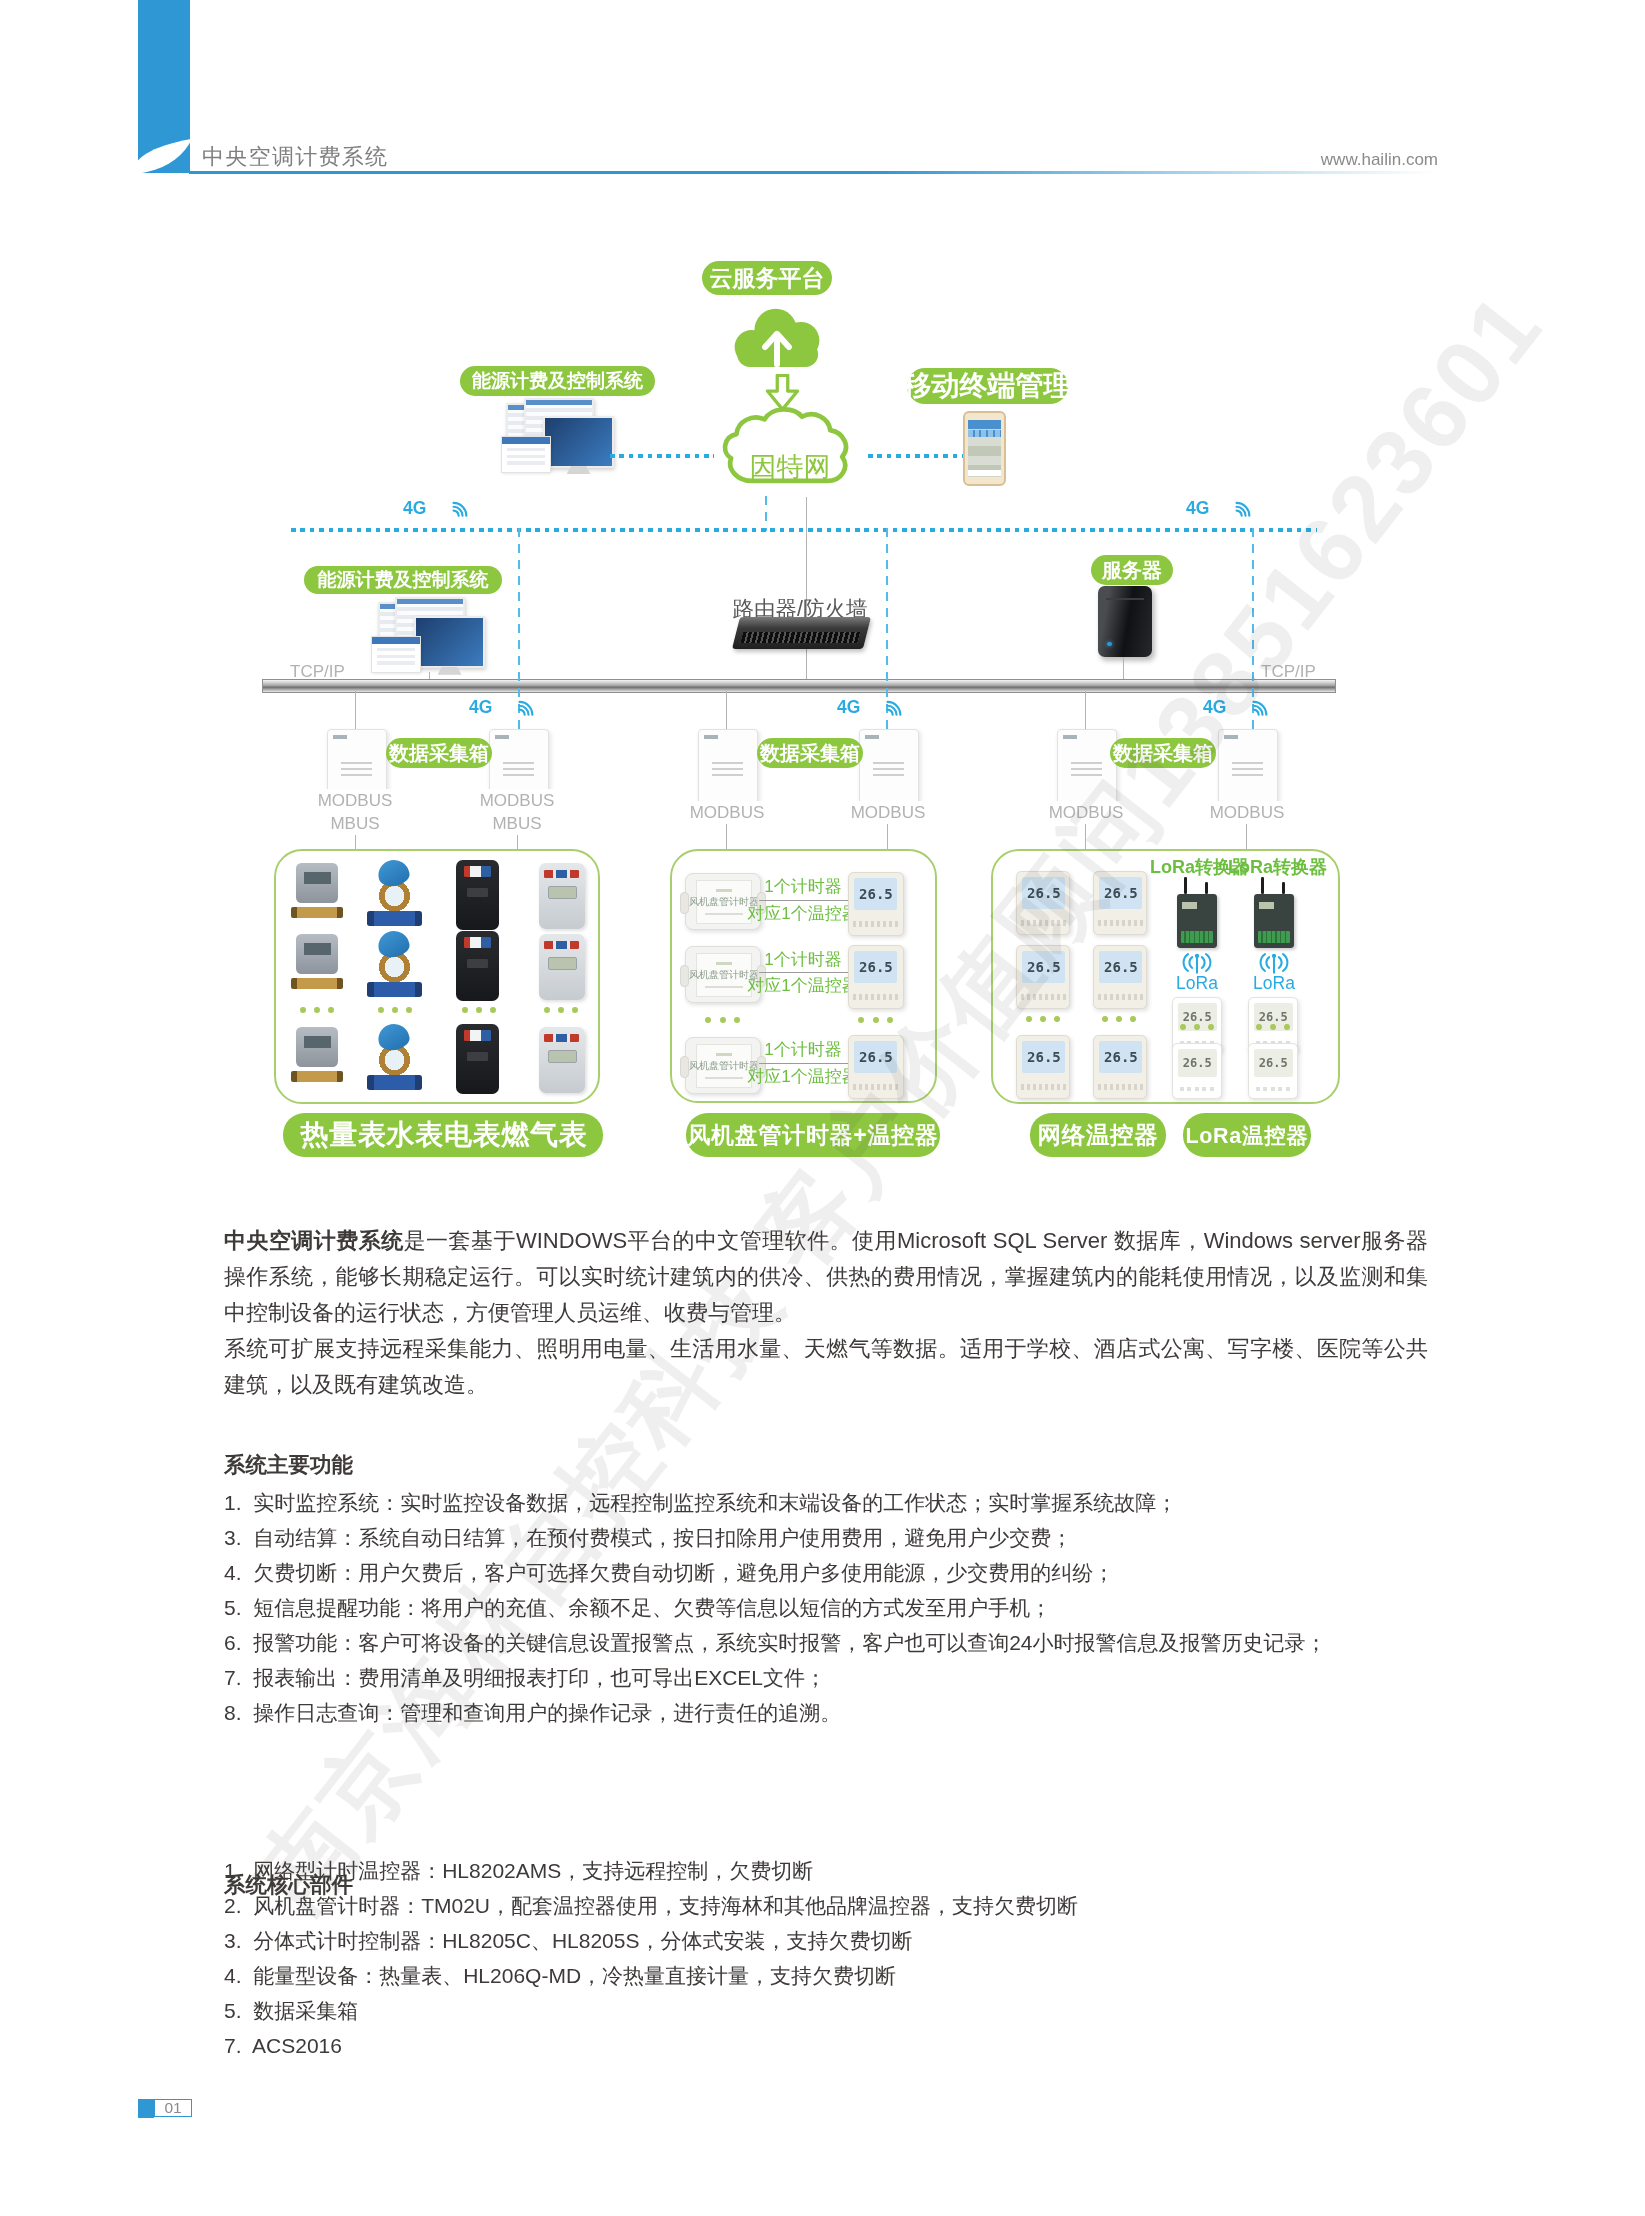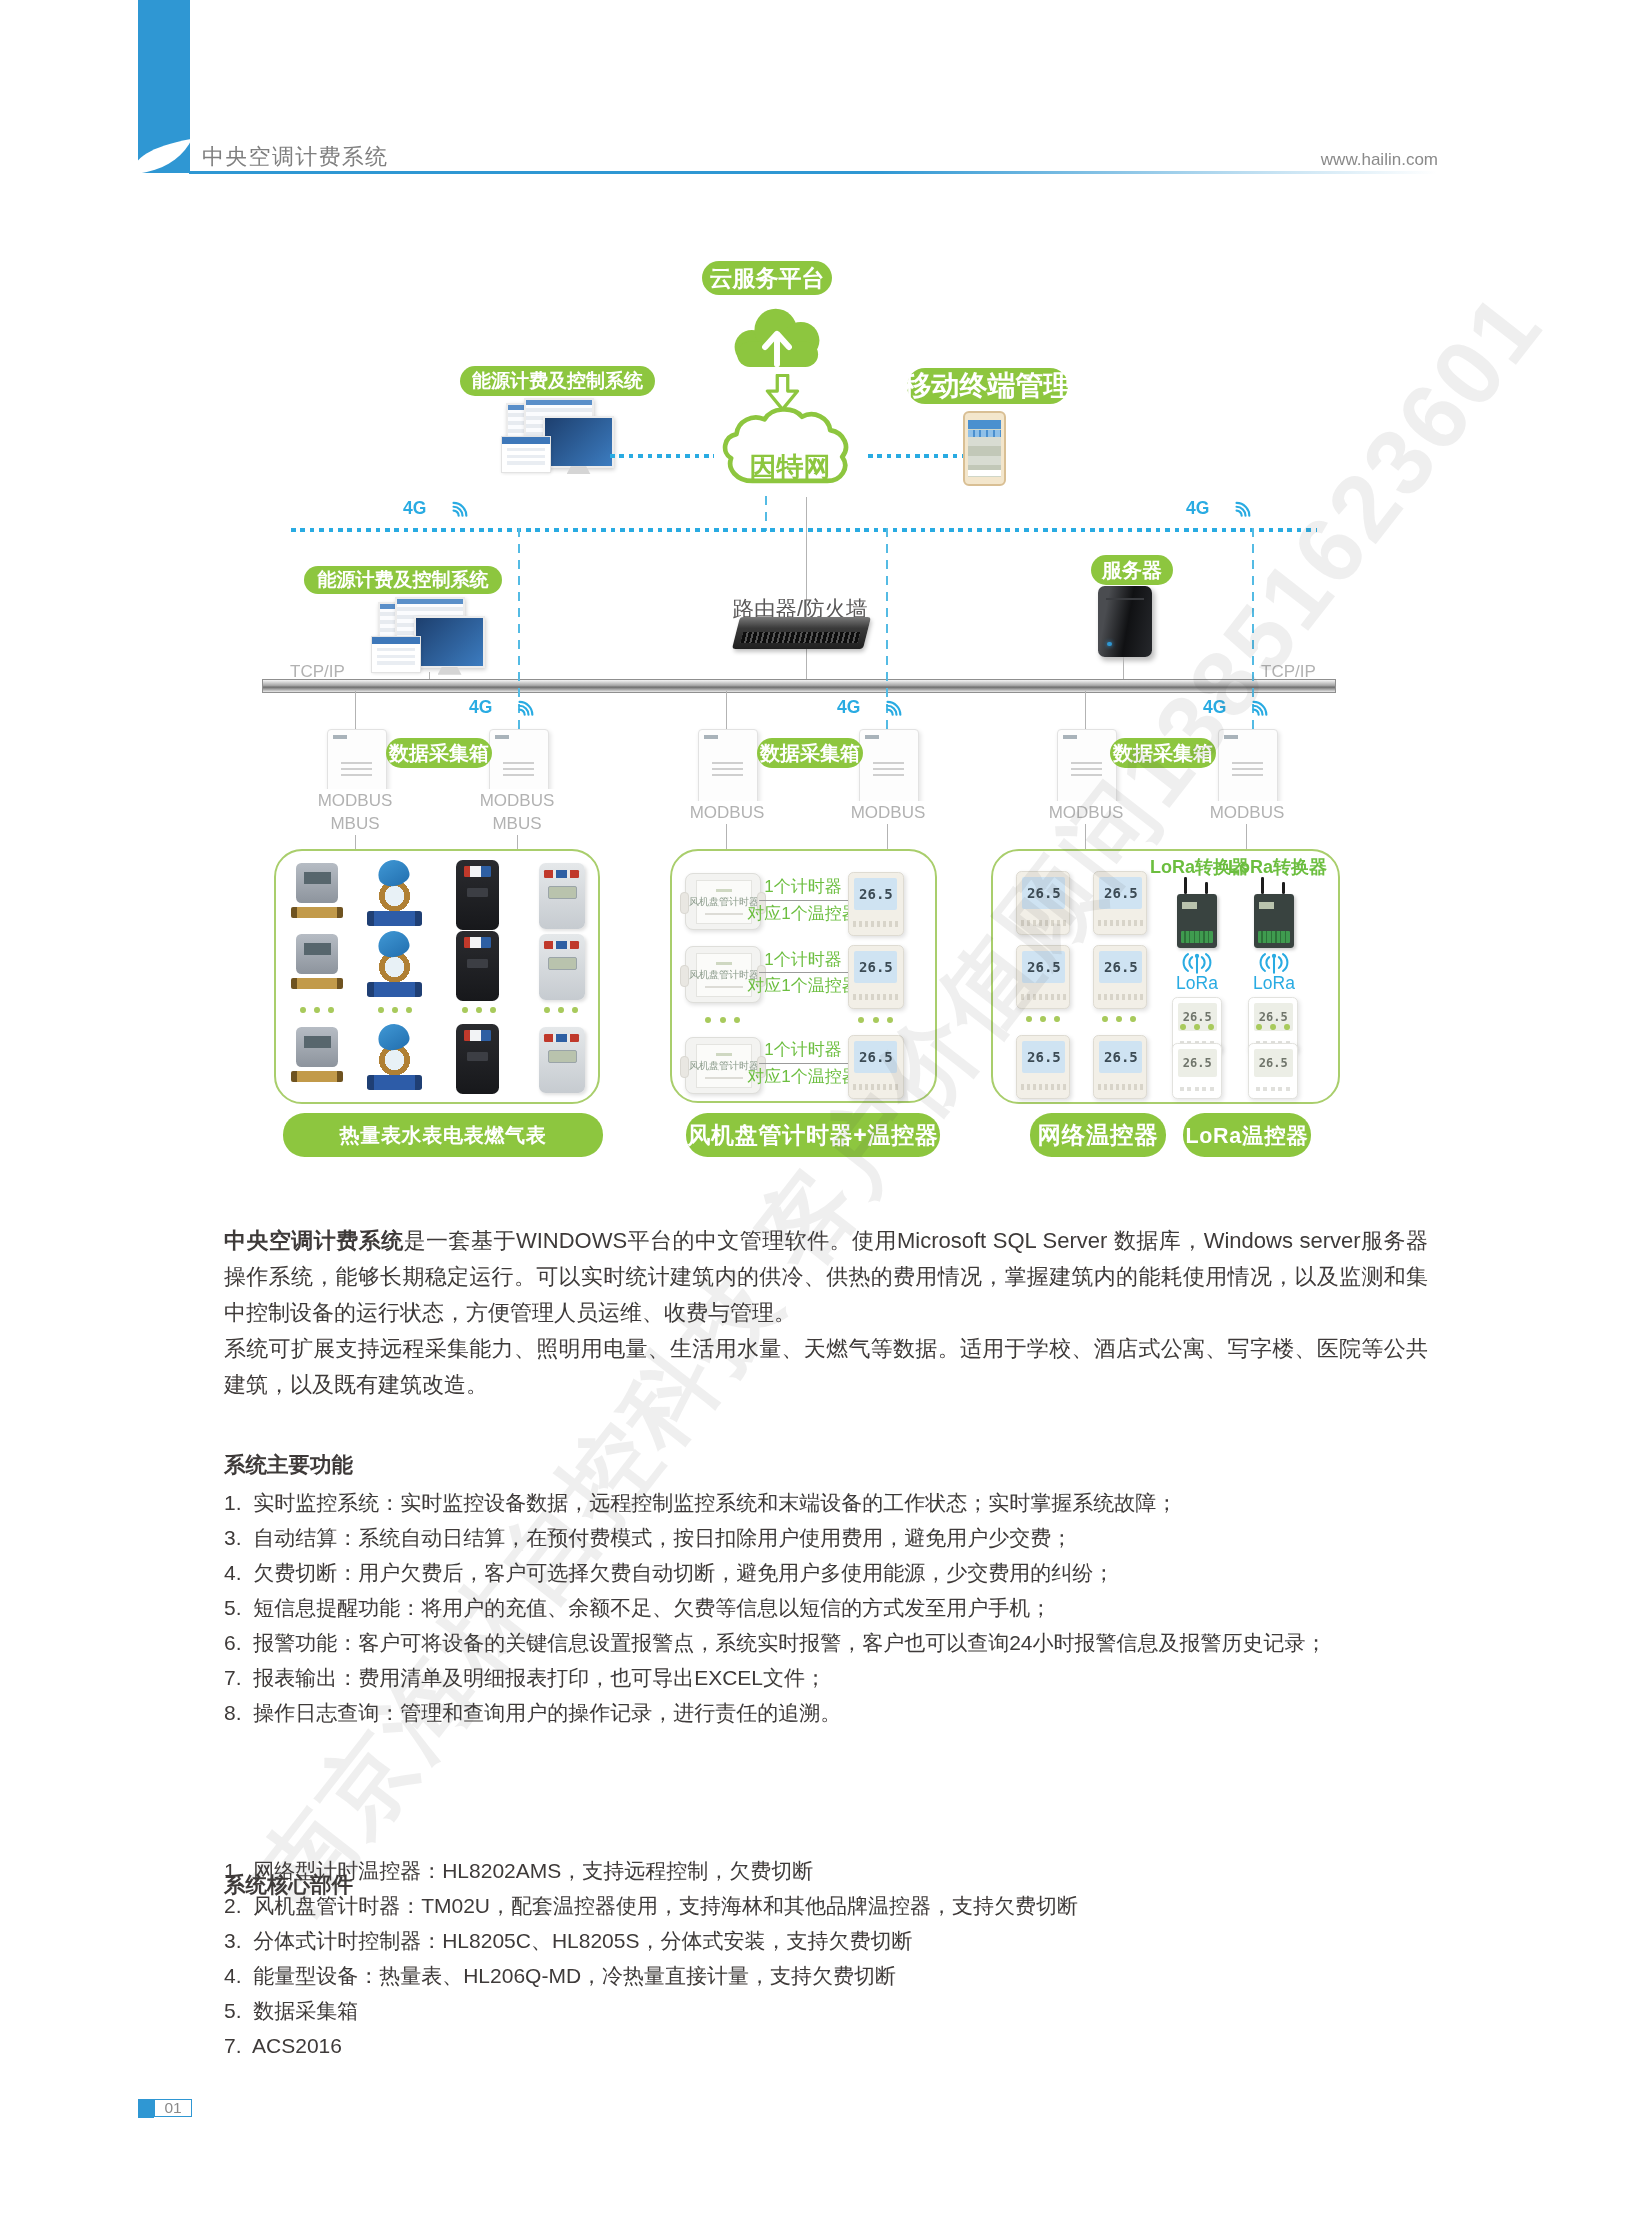--- a/index.html
+++ b/index.html
@@ -183,21 +183,21 @@
     </g>
   </svg>
 
   <svg class="abs" style="left:761px;top:374px;width:43px;height:38px;" viewBox="0 0 64 58">
     <polygon points="24,2 40,2 40,26 55,26 32,54 9,26 24,26" fill="#fff" stroke="#8dc63f" stroke-width="5" stroke-linejoin="round"></polygon>
   </svg>
 
   <svg class="abs" style="left:712px;top:402px;width:156px;height:95px;" viewBox="0 0 232 142">
     <path fill="#fff" stroke="#8dc63f" stroke-width="7" stroke-linejoin="round" d="M60 118 C36 118 22 100 28 84 C14 76 16 52 36 48 C38 28 60 18 78 26 C88 8 120 6 134 22 C152 12 174 24 176 42 C198 46 206 68 194 82 C206 98 192 118 172 118 Z"></path>
   </svg>
-  <div class="abs" style="left:712px;top:449px;width:156px;text-align:center;font-size:27px;color:#8dc63f;font-weight:bold;">因特网</div>
+  <div class="abs" style="left:712px;top:449px;width:156px;text-align:center;font-size:27px;color:#8dc63f;font-weight:normal;">因特网</div>
 
   <div class="pill" style="left:460px;top:366px;width:195px;height:30px;font-size:19px;">能源计费及控制系统</div>
 
   <div class="abs" style="left:501px;top:398px;width:118px;height:81px;">
     <div class="mon light" style="left:5.4px;top:5.4px;width:62px;height:42px;"></div>
     <div class="mon light" style="left:23px;top:0;width:66px;height:46px;"></div>
     <div class="mon" style="left:42px;top:17.5px;width:67px;height:48px;"></div>
     <div class="card" style="left:0;top:38px;width:48px;height:35px;"></div>
   </div>
 
@@ -516,21 +516,21 @@
     <div class="scr">
         <span class="lcd">26.5</span>
       </div>
   </div>
   <div class="tstatB" style="left:1248px;top:1043px;">
     <div class="scr">
         <span class="lcd">26.5</span>
       </div>
   </div>
 
-  <div class="pill caption" style="left:283px;top:1113px;width:320px;height:44px;font-size:20px;justify-content:center;padding:0 17.5px;box-sizing:border-box;">
+  <div class="pill caption" style="left:283px;top:1113px;width:320px;height:44px;font-size:28px;justify-content:flex-start;padding:0 17.5px;box-sizing:border-box;">
     <span>热量表</span>
     <span>水表</span>
     <span>电表</span>
     <span>燃气表</span>
   </div>
   <div class="pill caption" style="left:686px;top:1113px;width:254px;height:44px;font-size:23px;">风机盘管计时器+温控器</div>
   <div class="pill caption" style="left:1030px;top:1113px;width:136px;height:44px;font-size:23.5px;">网络温控器</div>
   <div class="pill caption" style="left:1183px;top:1113px;width:128px;height:44px;font-size:21.5px;">LoRa温控器</div>
 
   <div class="abs intro">

